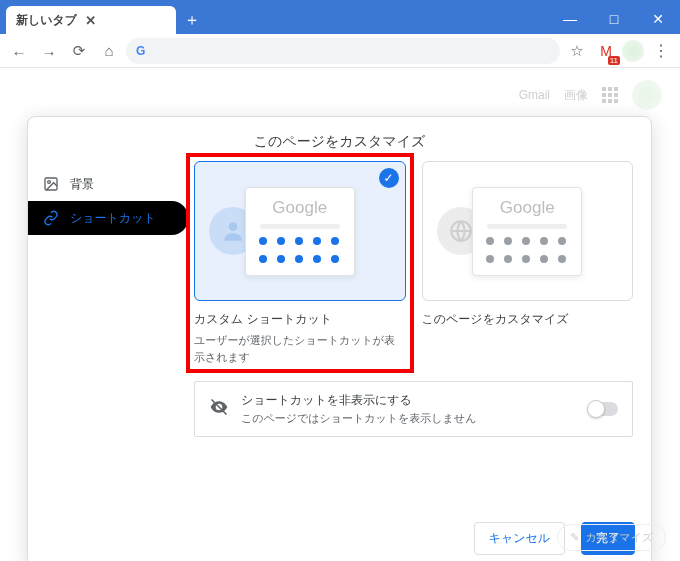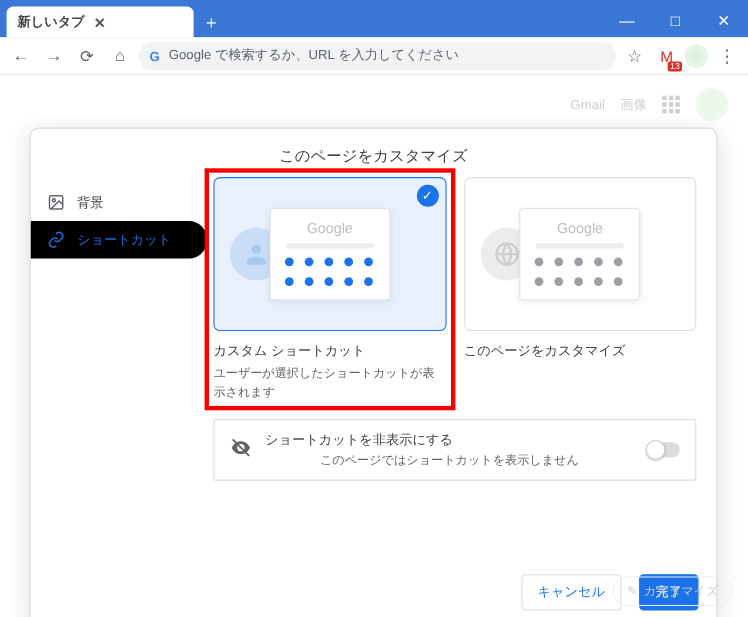--- a/index.html
+++ b/index.html
@@ -42,31 +42,31 @@
 
   .content { flex: 1; padding: 0 18px 0 6px; }
   .cards { display: flex; gap: 16px; }
   .card-wrap { flex: 1; position: relative; }
   .highlight-box { position: absolute; border: 4px solid #f40000; left: -8px; right: -8px; top: -8px; bottom: -8px; pointer-events: none; }
   .preview { height: 140px; border: 1px solid #dadce0; border-radius: 6px; display: flex; align-items: center; justify-content: center; position: relative; }
   .preview.selected { background: #e8f0fe; border-color: #1a73e8; }
   .preview .check { position: absolute; top: 6px; right: 6px; width: 20px; height: 20px; background: #1a73e8; border-radius: 50%; color: #fff; display: flex; align-items: center; justify-content: center; font-size: 12px; }
   .ghost-icon { position: absolute; left: 14px; width: 48px; height: 48px; border-radius: 50%; display: flex; align-items: center; justify-content: center; }
   .mini { width: 110px; background: #fff; border: 1px solid #e2e2e2; border-radius: 4px; padding: 10px 8px; box-shadow: 0 2px 6px rgba(0,0,0,0.08); position: relative; z-index: 1; }
-  .mini .logo { text-align: center; font-size: 13px; font-family: Arial; margin-bottom: 6px; }
+  .mini .logo { text-align: center; font-size: 17px; font-family: Arial; margin-bottom: 6px; }
   .mini .bar { height: 5px; background: #eee; border-radius: 3px; margin: 0 6px 8px; }
   .dots { display: grid; grid-template-columns: repeat(5, 10px); grid-template-rows: repeat(2, 10px); gap: 8px; justify-content: center; }
   .dots span { width: 8px; height: 8px; border-radius: 50%; }
   .card-title { font-size: 12px; color: #3c4043; margin-top: 10px; }
   .card-desc { font-size: 11px; color: #5f6368; margin-top: 4px; line-height: 1.5; }
 
   .hide-row { margin-top: 16px; border: 1px solid #dadce0; border-radius: 2px; padding: 10px 14px; display: flex; align-items: center; gap: 12px; }
   .hide-text { flex: 1; }
   .hide-title { font-size: 12px; color: #3c4043; }
-  .hide-desc { font-size: 11px; color: #5f6368; margin-top: 2px; text-align: center; }
+  .hide-desc { font-size: 11px; color: #5f6368; margin-top: 2px; }
   .toggle { width: 30px; height: 14px; background: #dadce0; border-radius: 7px; position: relative; }
   .toggle::after { content: ""; position: absolute; width: 16px; height: 16px; background: #fff; border: 1px solid #ccc; border-radius: 50%; top: -2px; left: -1px; box-shadow: 0 1px 2px rgba(0,0,0,0.2); }
 
   .dialog-footer { display: flex; justify-content: flex-end; gap: 16px; padding: 12px 16px; }
   .btn { font-size: 12px; padding: 7px 14px; border-radius: 4px; border: 1px solid #dadce0; background: #fff; color: #1a73e8; }
   .btn.primary { background: #1a73e8; color: #fff; border-color: #1a73e8; }
 
   .customize-fab { position: absolute; right: 14px; bottom: 10px; border: 1px solid #eee; border-radius: 16px; padding: 5px 12px; font-size: 11px; color: #ccc; display: flex; align-items: center; gap: 6px; }
 </style>
 </head>
@@ -85,26 +85,25 @@
   </div>
 </div>
 
 <div class="toolbar">
   <div class="nav-icon">←</div>
   <div class="nav-icon">→</div>
   <div class="nav-icon">⟳</div>
   <div class="nav-icon">⌂</div>
   <div class="omnibox">
     <span class="g" style="color:#4285f4">G</span>
-    <span>Google で検索するか、URL を入力してください</span>
   </div>
   <div class="nav-icon">☆</div>
   <div class="ext-icon gmail-badge">
     <span>M</span>
-    <span class="count">13</span>
+    <span class="count">11</span>
   </div>
   <div class="avatar-small"></div>
   <div class="nav-icon menu-dots">⋮</div>
 </div>
 
 <div class="ntp-bg">
   <div class="ntp-header">
     <span>Gmail</span>
     <span>画像</span>
     <div class="apps-grid">

